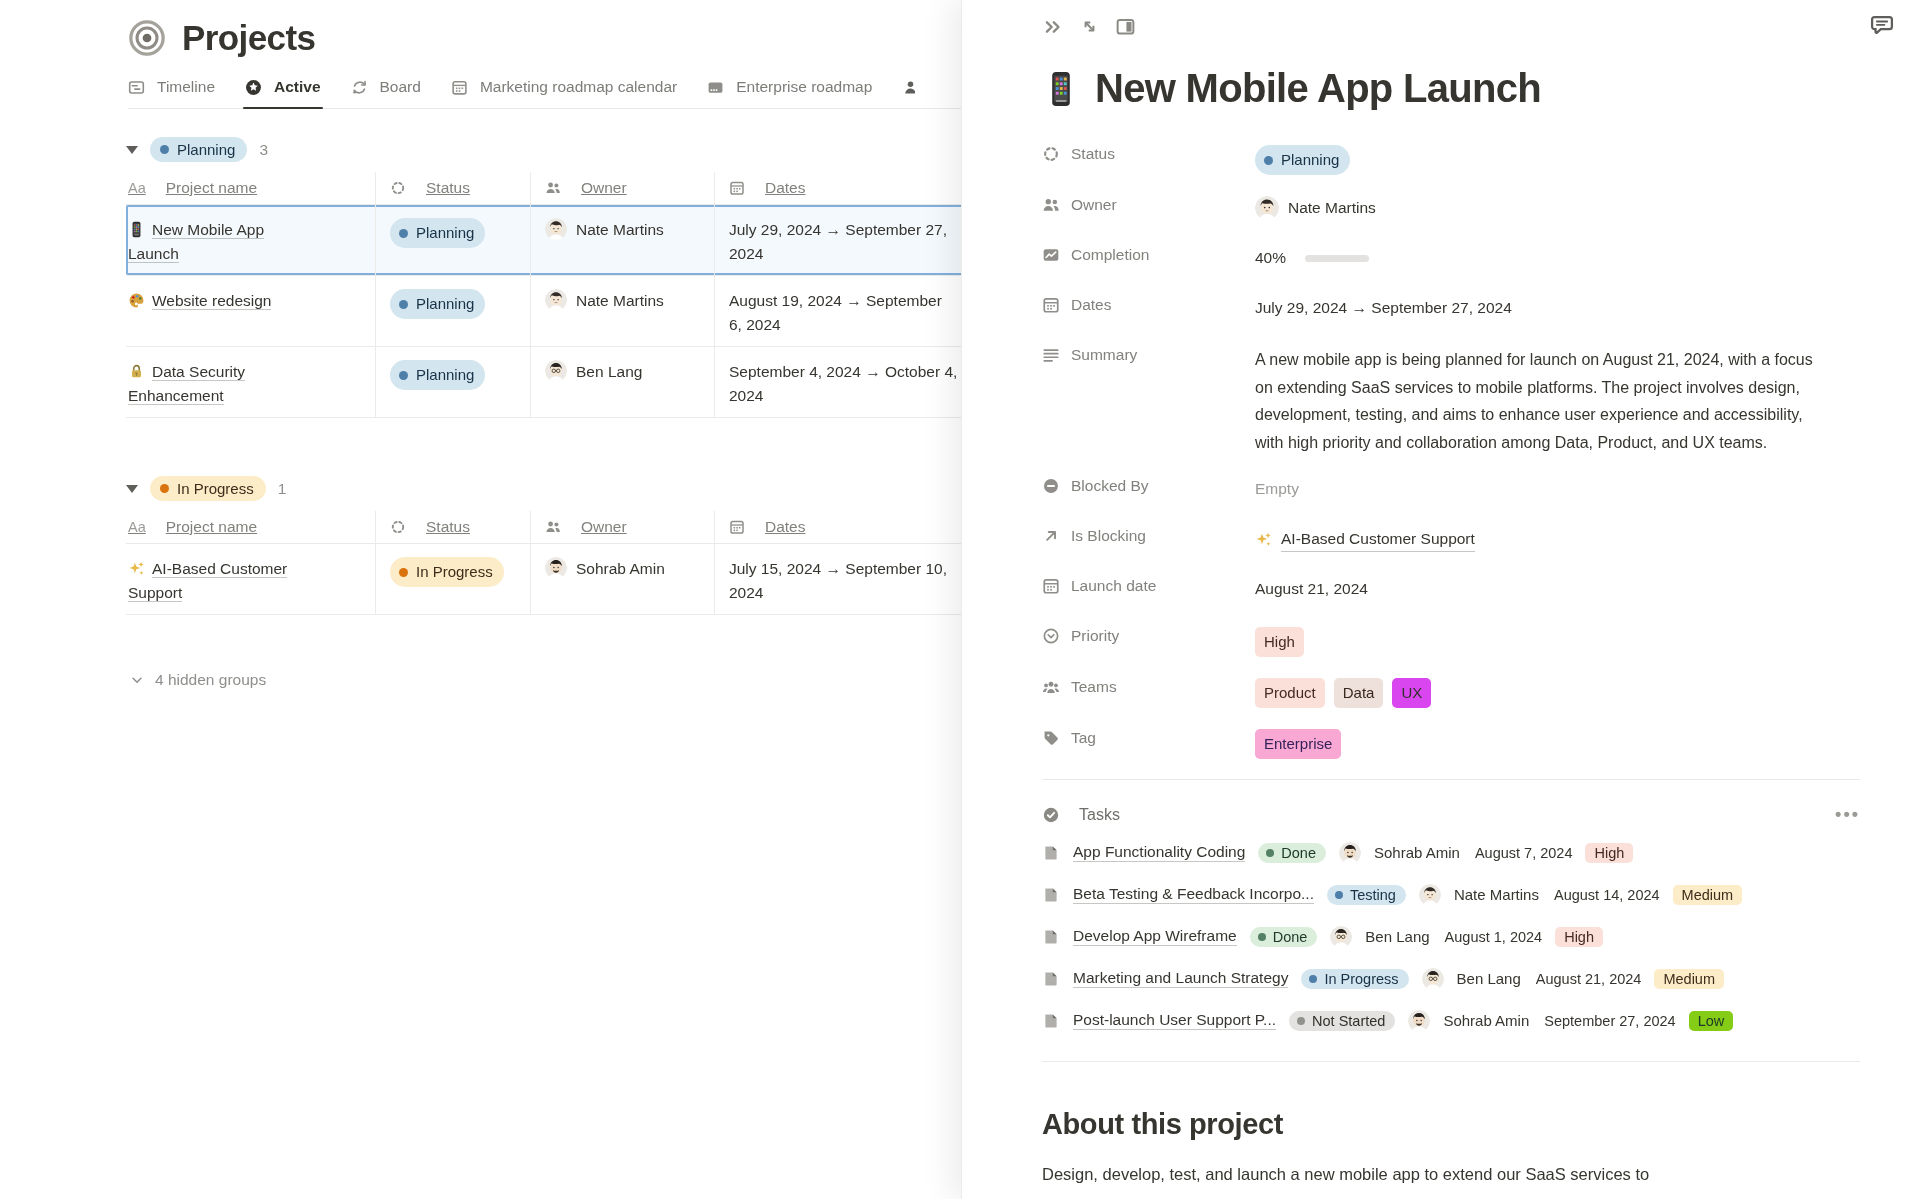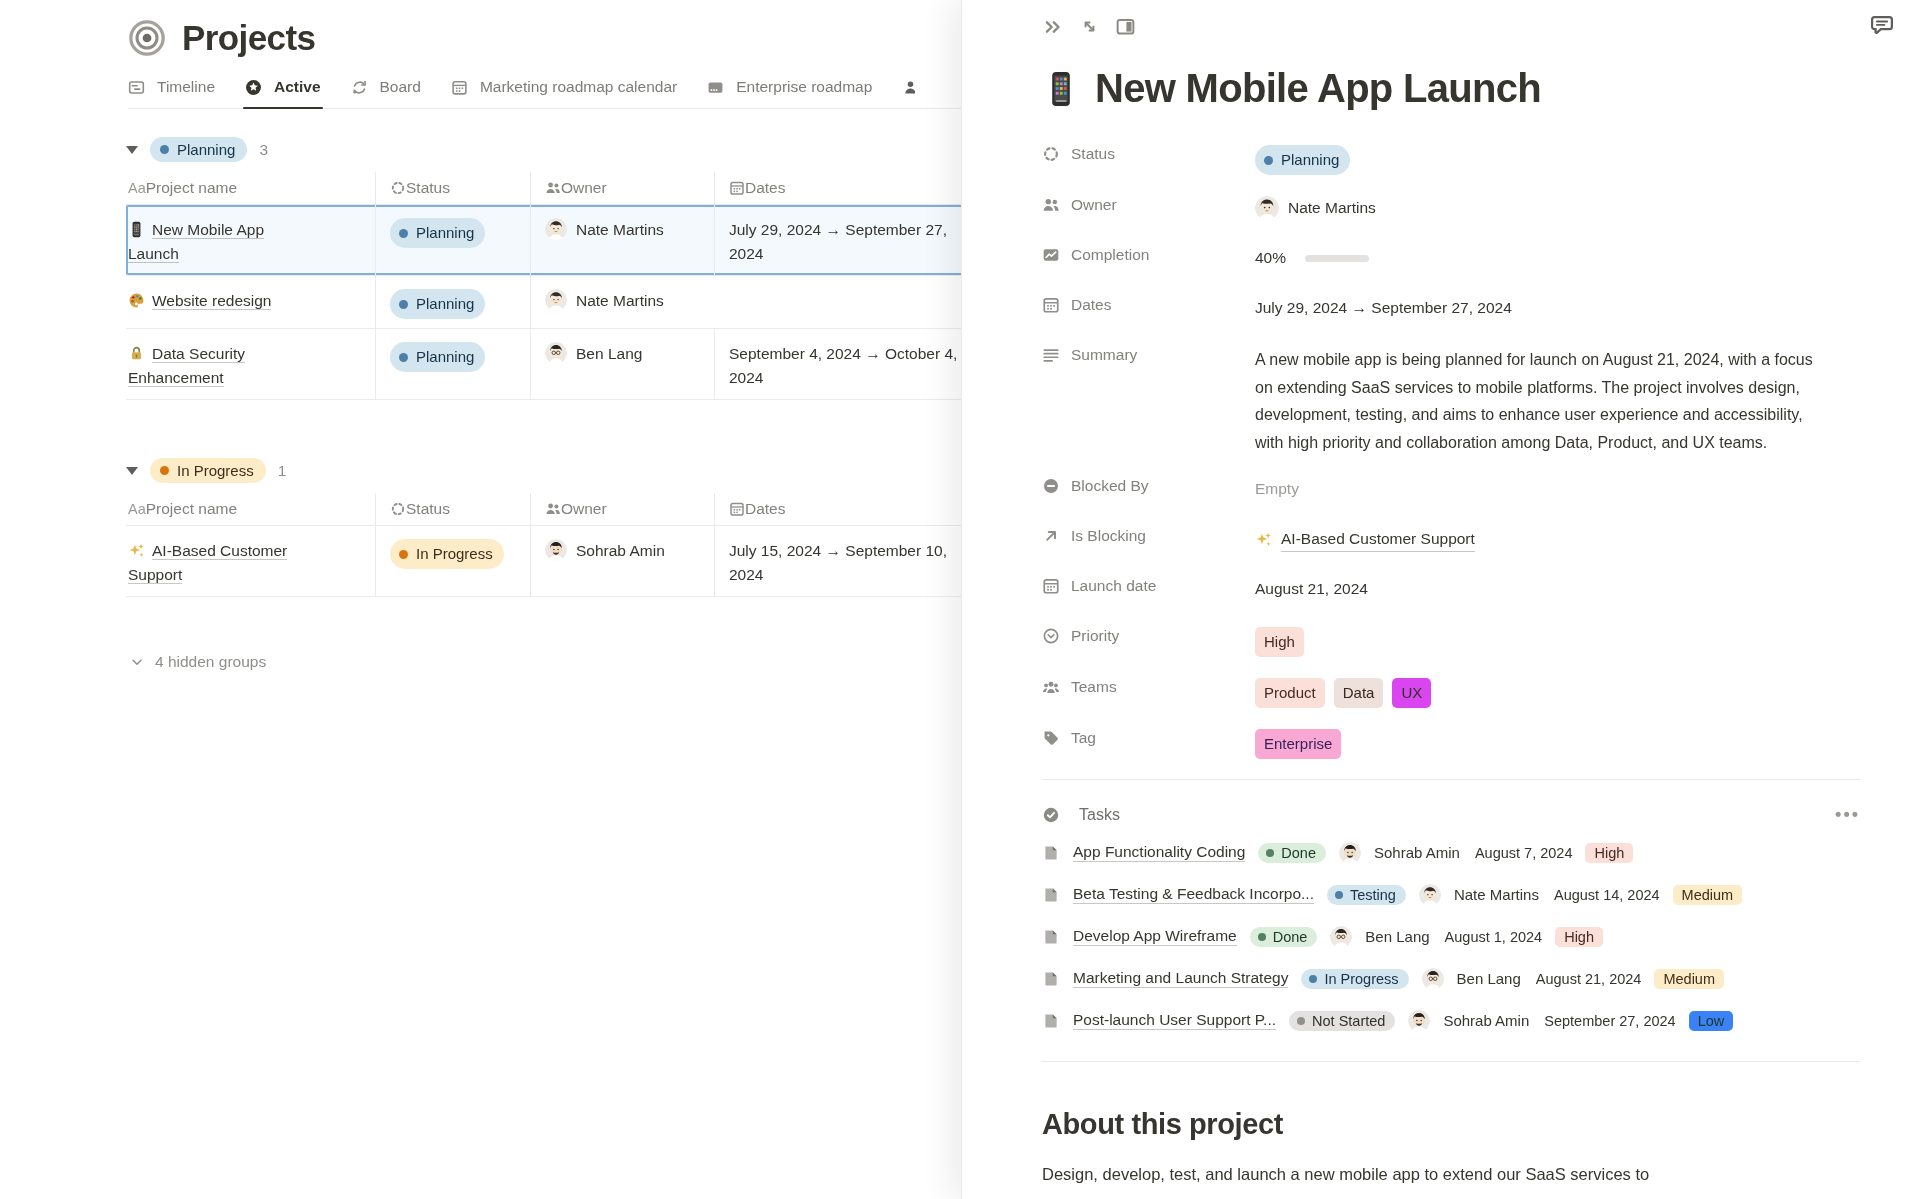--- a/index.html
+++ b/index.html
@@ -26,22 +26,22 @@
   .gpill.blue { background:#d3e5ef; color:#183347; }
   .gpill.orange { background:#fdecc8; color:#402c1b; }
   .dot { width:9px; height:9px; border-radius:50%; flex:none; }
   .dot.blue { background:#4d7fa8; } .dot.orange { background:#d9730d; }
   .dot.green { background:#548164; } .dot.gray { background:#91918e; }
   .gcount { font-size:15.5px; color:#8f8e8a; }
 
   .ptable { margin:10px 0 0 126px; width:860px; }
   .trow { display:grid; grid-template-columns:250px 155px 184px 271px; }
   .thead { border-bottom:1px solid #e9e9e8; }
-  .thead .cell { display:flex; align-items:center; gap:0; font-size:15.5px; color:#82817d;
-    padding:7px 8px 7px 14px; }
+  .thead .cell { display:flex; align-items:center; gap:20px; font-size:15.5px; color:#82817d;
+    padding:7px 8px 7px 14px;text-decoration:underline; }
   .thead .cell:first-child { padding-left:2px; }
   .cell { border-right:1px solid #ebebea; }
   .cell:last-child { border-right:none; }
   .aa { font-size:14.5px; color:#9b9a97; font-weight:500; }
   .brow { border-bottom:1px solid #ebebea; }
   .brow .cell { padding:13px 8px 9px 14px; font-size:15.5px; line-height:24px; }
   .brow .cell-name { padding:13px 64px 9px 2px; font-weight:500; }
   .brow.selected { box-shadow:inset 0 0 0 2px #7fb0dc; background:#f3f9fd; border-radius:2px; }
   .name-link { border-bottom:1px solid rgba(55,53,47,.28); cursor:pointer; }
   .iemj { display:inline-block; vertical-align:-3px; margin-right:7px; }
@@ -72,21 +72,21 @@
   .prop-value.vtext { display:block; }
   .summary-text { width:565px; font-size:16px; line-height:27.5px; color:#37352f; padding-top:0; }
   .empty { color:#9b9a97; }
   .plink { border-bottom:1px solid rgba(55,53,47,.28); cursor:pointer; font-weight:500; }
   .tagpill { display:inline-block; border-radius:5px; padding:3px 9px; font-size:15px; white-space:nowrap; }
   .tagpill.red { background:#fbe0da; color:#442a22; }
   .tagpill.tan { background:#eee0da; color:#38281e; }
   .tagpill.lgray { background:#d946ef; color:#32302c; }
   .tagpill.purple { background:#f9a8d4; color:#35225a; }
   .tagpill.yellow { background:#fdecc8; color:#402c1b; }
-  .tagpill.green { background:#3b82f6; color:#1c3829; }
+  .tagpill.green { background:#84cc16; color:#1c3829; }
   .pct { font-size:15.5px; margin-right:10px; }
   .pbar { width:64px; height:7px; border-radius:4px; background:#e3e2e0; overflow:hidden; }
   .pbar-fill { height:100%; border-radius:4px; background:#567d6c; }
 
   .divider { height:1px; background:#e9e9e8; margin-top:24px; }
   .tasks-header { display:flex; align-items:center; justify-content:space-between; margin-top:24px; }
   .tasks-title { display:flex; align-items:center; gap:19px; font-size:16px; font-weight:400; color:#6f6e6a; }
   .more-dots { color:#9b9a97; letter-spacing:2px; font-size:18px; font-weight:700; cursor:pointer; }
   .task-row { display:flex; align-items:center; gap:13px; margin-top:13px; height:29px; }
   .task-name { font-size:15.5px; font-weight:500; border-bottom:1px solid rgba(55,53,47,.28); cursor:pointer; white-space:nowrap; }
@@ -408,20 +408,21 @@
       <div class="cell">
           <span class="owner-wrap">
             <span class="avatar">
               <svg width="22" height="22" viewBox="0 0 24 24">
                 <use href="#sym-avatar-plain"></use>
               </svg>
             </span>
             <span>Nate Martins</span>
           </span>
         </div>
+      <div class="cell cell-dates"><span class="dtext">August 19, 2024 → September 6, 2024</span></div>
     </div>
 
     <div class="trow brow">
       <div class="cell cell-name">
         <span class="iemj"><svg width="17" height="17" viewBox="0 0 16 16">
               <use href="#sym-lock"></use>
             </svg></span><span class="name-link">Data Security Enhancement</span>
       </div>
       <div class="cell"><span class="pill blue">
             <span class="dot blue"></span>

